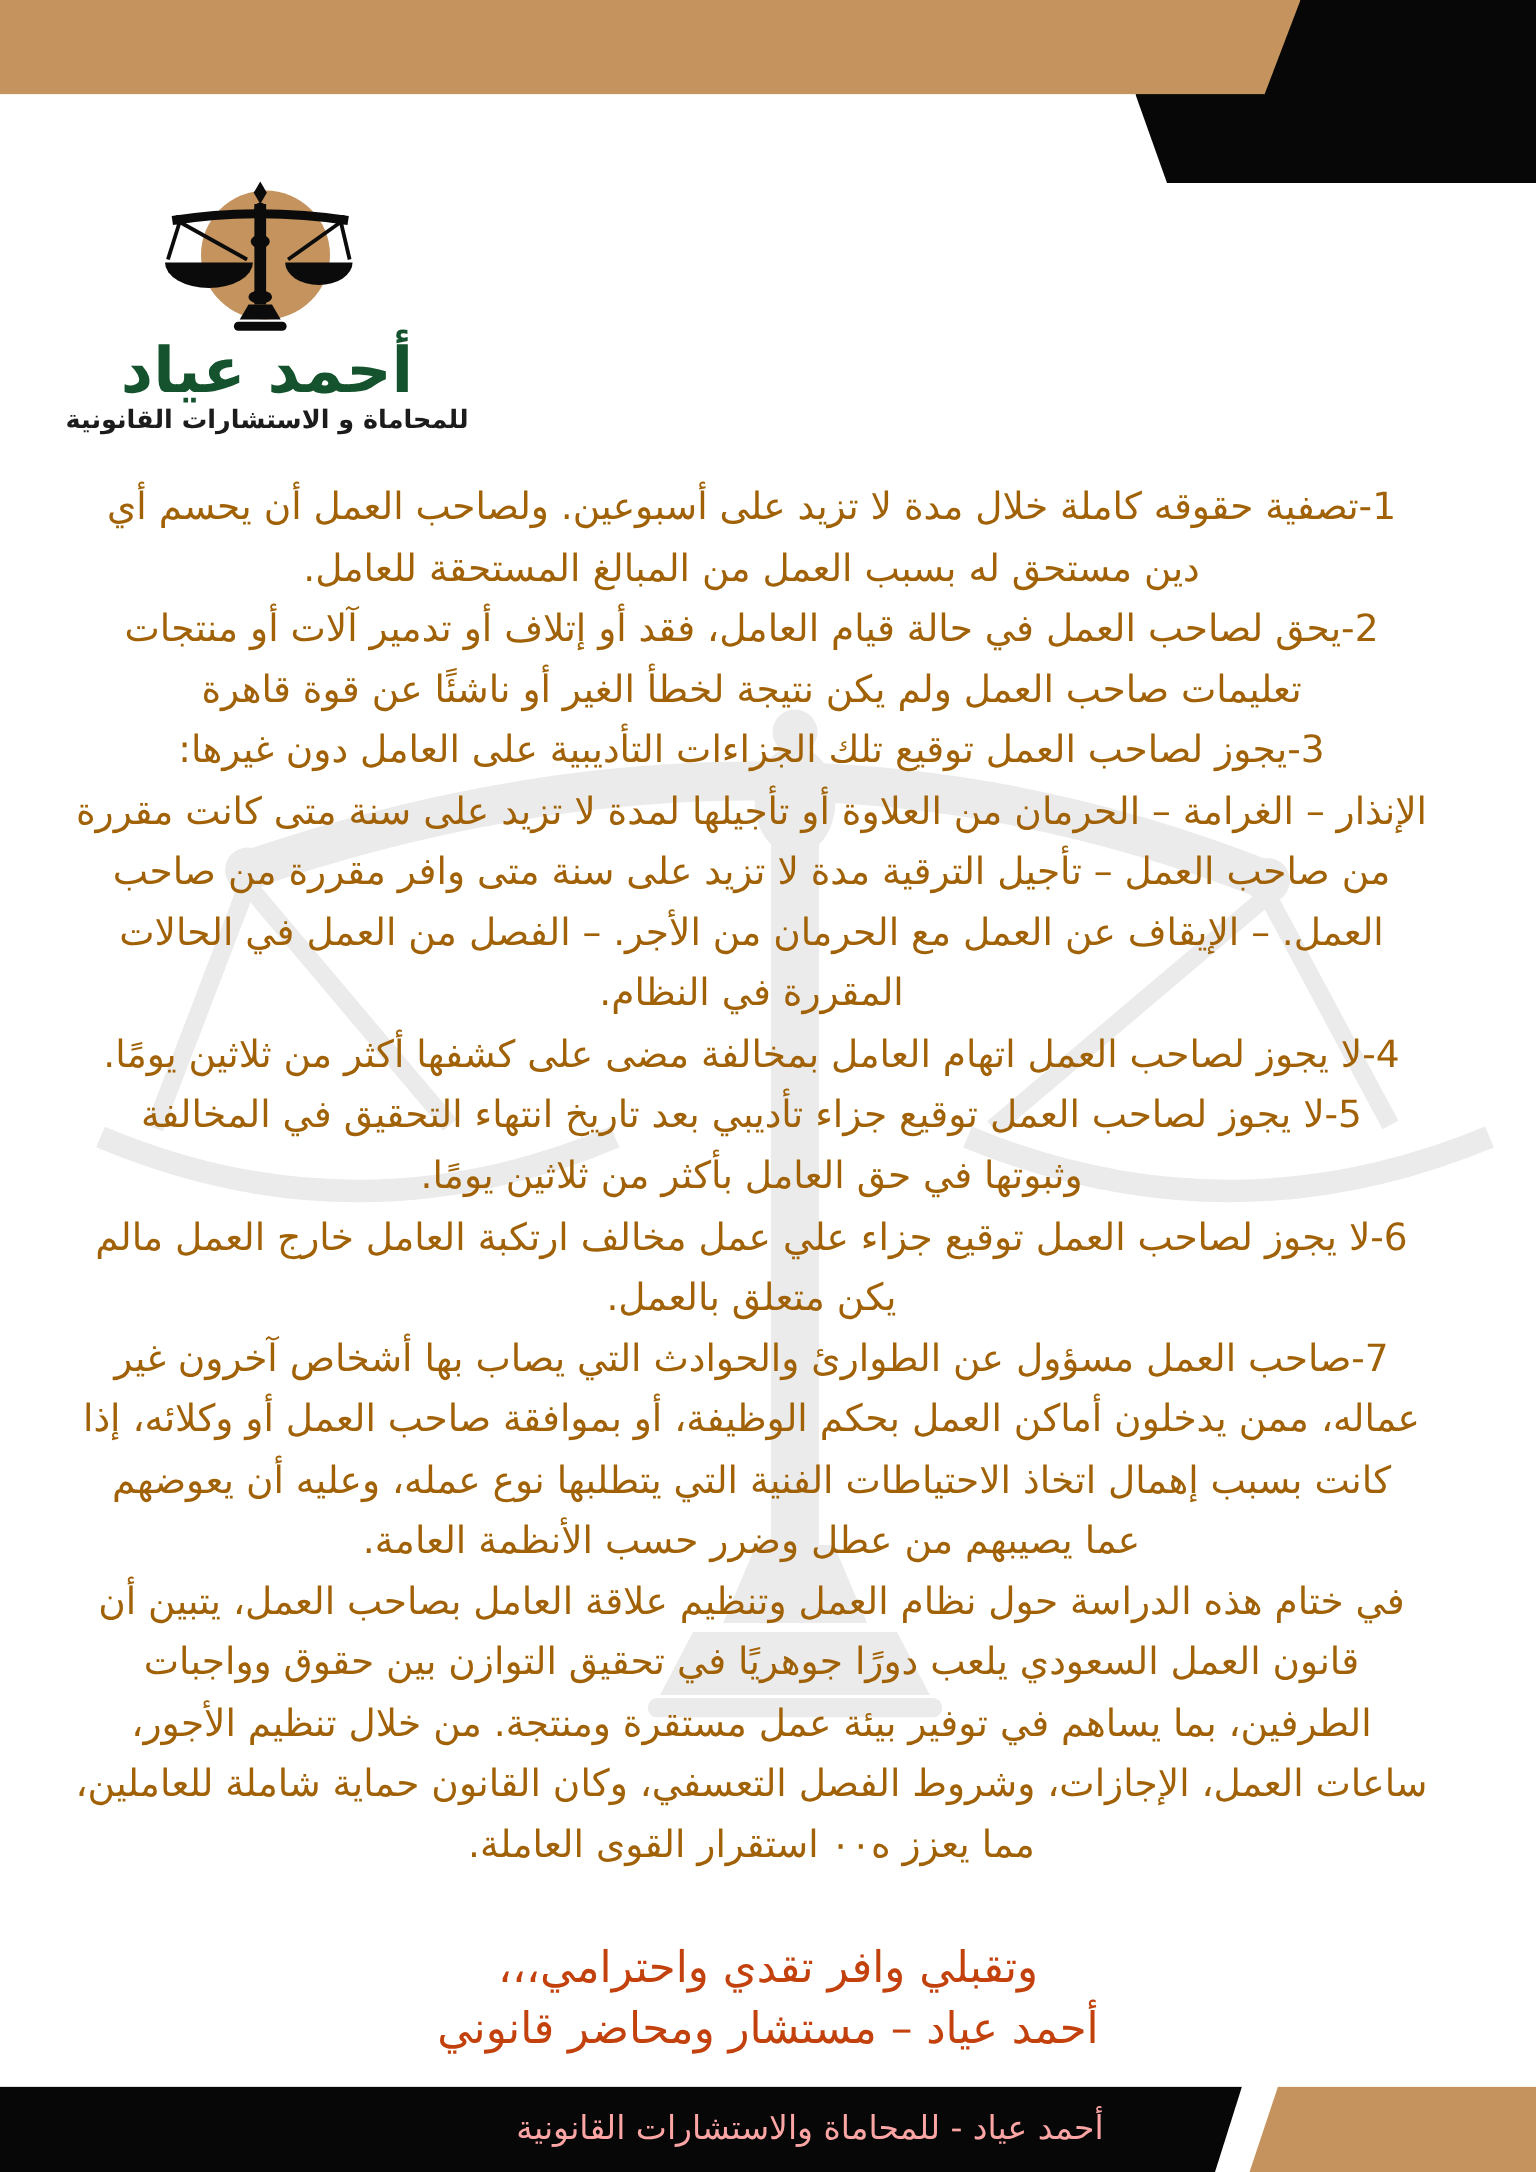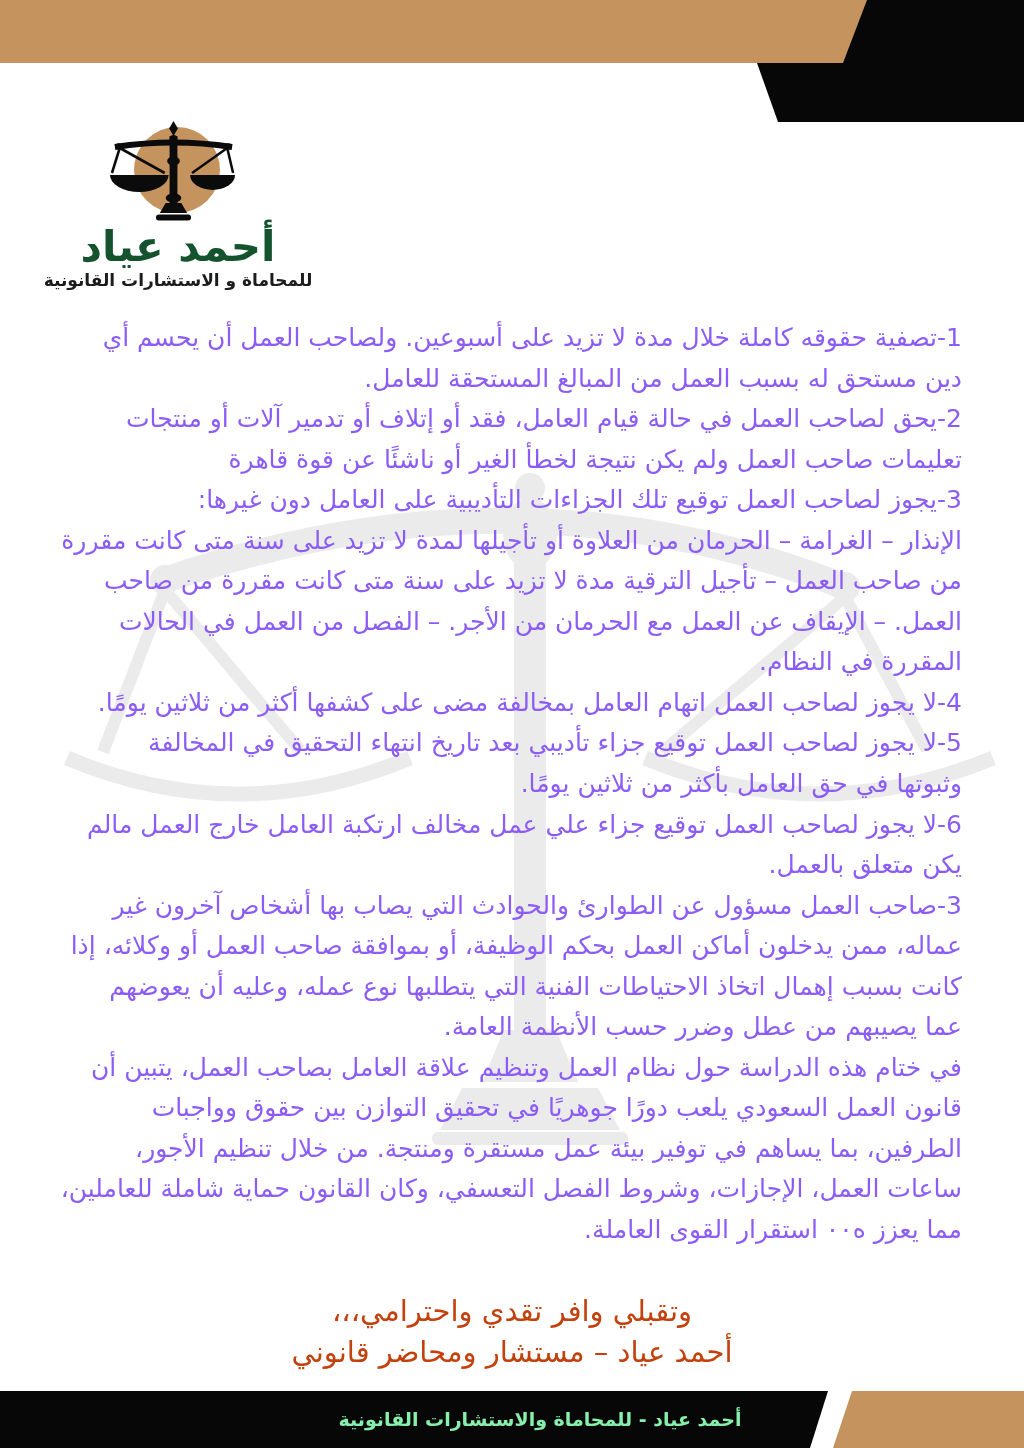--- a/index.html
+++ b/index.html
@@ -31,42 +31,42 @@
   }
   .logo-subtitle{
     position:absolute;left:18px;top:270px;width:320px;text-align:center;
     font-size:17px;font-weight:bold;color:#1c1c1c;z-index:4;direction:rtl;white-space:nowrap;
   }
   
   .watermark{position:absolute;left:55px;top:430px;width:950px;height:715px;z-index:0;}
   
   .body-text{
     position:absolute;top:318px;right:62px;left:40px;z-index:5;
-    direction:rtl;text-align:right;color:#8b5cf6;
+    direction:rtl;text-align:center;color:#a16207;
     font-size:25px;line-height:40.55px;
   }
   .body-text .line{white-space:nowrap;}
   .closing-text{
     position:absolute;top:1291px;left:62px;right:62px;z-index:5;
     direction:rtl;text-align:center;color:#c2410c;
     font-size:29px;line-height:40.55px;
   }
   .closing-text .line{white-space:nowrap;}
   
   .footer-black{
     position:absolute;top:1391px;left:0;width:1024px;height:57px;background:#070707;
     clip-path:polygon(0 0, 828px 0, 810px 57px, 0 57px);z-index:6;
   }
   .footer-tan{
     position:absolute;top:1391px;left:0;width:1024px;height:57px;background:#c5945e;
     clip-path:polygon(852px 0, 1024px 0, 1024px 57px, 833px 57px);z-index:6;
   }
   .footer-text{
     position:absolute;left:100px;top:0;width:880px;height:57px;line-height:57px;
-    text-align:center;color:#86efac;font-size:19px;font-weight:bold;direction:rtl;white-space:nowrap;
+    text-align:center;color:#fca5a5;font-size:22px;font-weight:normal;direction:rtl;white-space:nowrap;
   }
 </style>
 </head>
 <body>
 
 <div class="page">
 
   <div class="black-shape"></div>
   <div class="tan-band"></div>
 
@@ -118,29 +118,29 @@
   <div class="logo-title">أحمد عياد</div>
   <div class="logo-subtitle">للمحاماة و الاستشارات القانونية</div>
 
   <div class="body-text">
       <div class="line">1-تصفية حقوقه كاملة خلال مدة لا تزيد على أسبوعين. ولصاحب العمل أن يحسم أي</div>
       <div class="line">دين مستحق له بسبب العمل من المبالغ المستحقة للعامل.</div>
       <div class="line">2-يحق لصاحب العمل في حالة قيام العامل، فقد أو إتلاف أو تدمير آلات أو منتجات</div>
       <div class="line">تعليمات صاحب العمل ولم يكن نتيجة لخطأ الغير أو ناشئًا عن قوة قاهرة</div>
       <div class="line">3-يجوز لصاحب العمل توقيع تلك الجزاءات التأديبية على العامل دون غيرها:</div>
       <div class="line">الإنذار – الغرامة – الحرمان من العلاوة أو تأجيلها لمدة لا تزيد على سنة متى كانت مقررة</div>
-      <div class="line">من صاحب العمل – تأجيل الترقية مدة لا تزيد على سنة متى كانت مقررة من صاحب</div>
+      <div class="line">من صاحب العمل – تأجيل الترقية مدة لا تزيد على سنة متى وافر مقررة من صاحب</div>
       <div class="line">العمل. – الإيقاف عن العمل مع الحرمان من الأجر. – الفصل من العمل في الحالات</div>
       <div class="line">المقررة في النظام.</div>
       <div class="line">4-لا يجوز لصاحب العمل اتهام العامل بمخالفة مضى على كشفها أكثر من ثلاثين يومًا.</div>
       <div class="line">5-لا يجوز لصاحب العمل توقيع جزاء تأديبي بعد تاريخ انتهاء التحقيق في المخالفة</div>
       <div class="line">وثبوتها في حق العامل بأكثر من ثلاثين يومًا.</div>
       <div class="line">6-لا يجوز لصاحب العمل توقيع جزاء علي عمل مخالف ارتكبة العامل خارج العمل مالم</div>
       <div class="line">يكن متعلق بالعمل.</div>
-      <div class="line">3-صاحب العمل مسؤول عن الطوارئ والحوادث التي يصاب بها أشخاص آخرون غير</div>
+      <div class="line">7-صاحب العمل مسؤول عن الطوارئ والحوادث التي يصاب بها أشخاص آخرون غير</div>
       <div class="line">عماله، ممن يدخلون أماكن العمل بحكم الوظيفة، أو بموافقة صاحب العمل أو وكلائه، إذا</div>
       <div class="line">كانت بسبب إهمال اتخاذ الاحتياطات الفنية التي يتطلبها نوع عمله، وعليه أن يعوضهم</div>
       <div class="line">عما يصيبهم من عطل وضرر حسب الأنظمة العامة.</div>
       <div class="line">في ختام هذه الدراسة حول نظام العمل وتنظيم علاقة العامل بصاحب العمل، يتبين أن</div>
       <div class="line">قانون العمل السعودي يلعب دورًا جوهريًا في تحقيق التوازن بين حقوق وواجبات</div>
       <div class="line">الطرفين، بما يساهم في توفير بيئة عمل مستقرة ومنتجة. من خلال تنظيم الأجور،</div>
       <div class="line">ساعات العمل، الإجازات، وشروط الفصل التعسفي، وكان القانون حماية شاملة للعاملين،</div>
       <div class="line">مما يعزز ه٠٠ استقرار القوى العاملة.</div>
     </div>
   <div class="closing-text">

